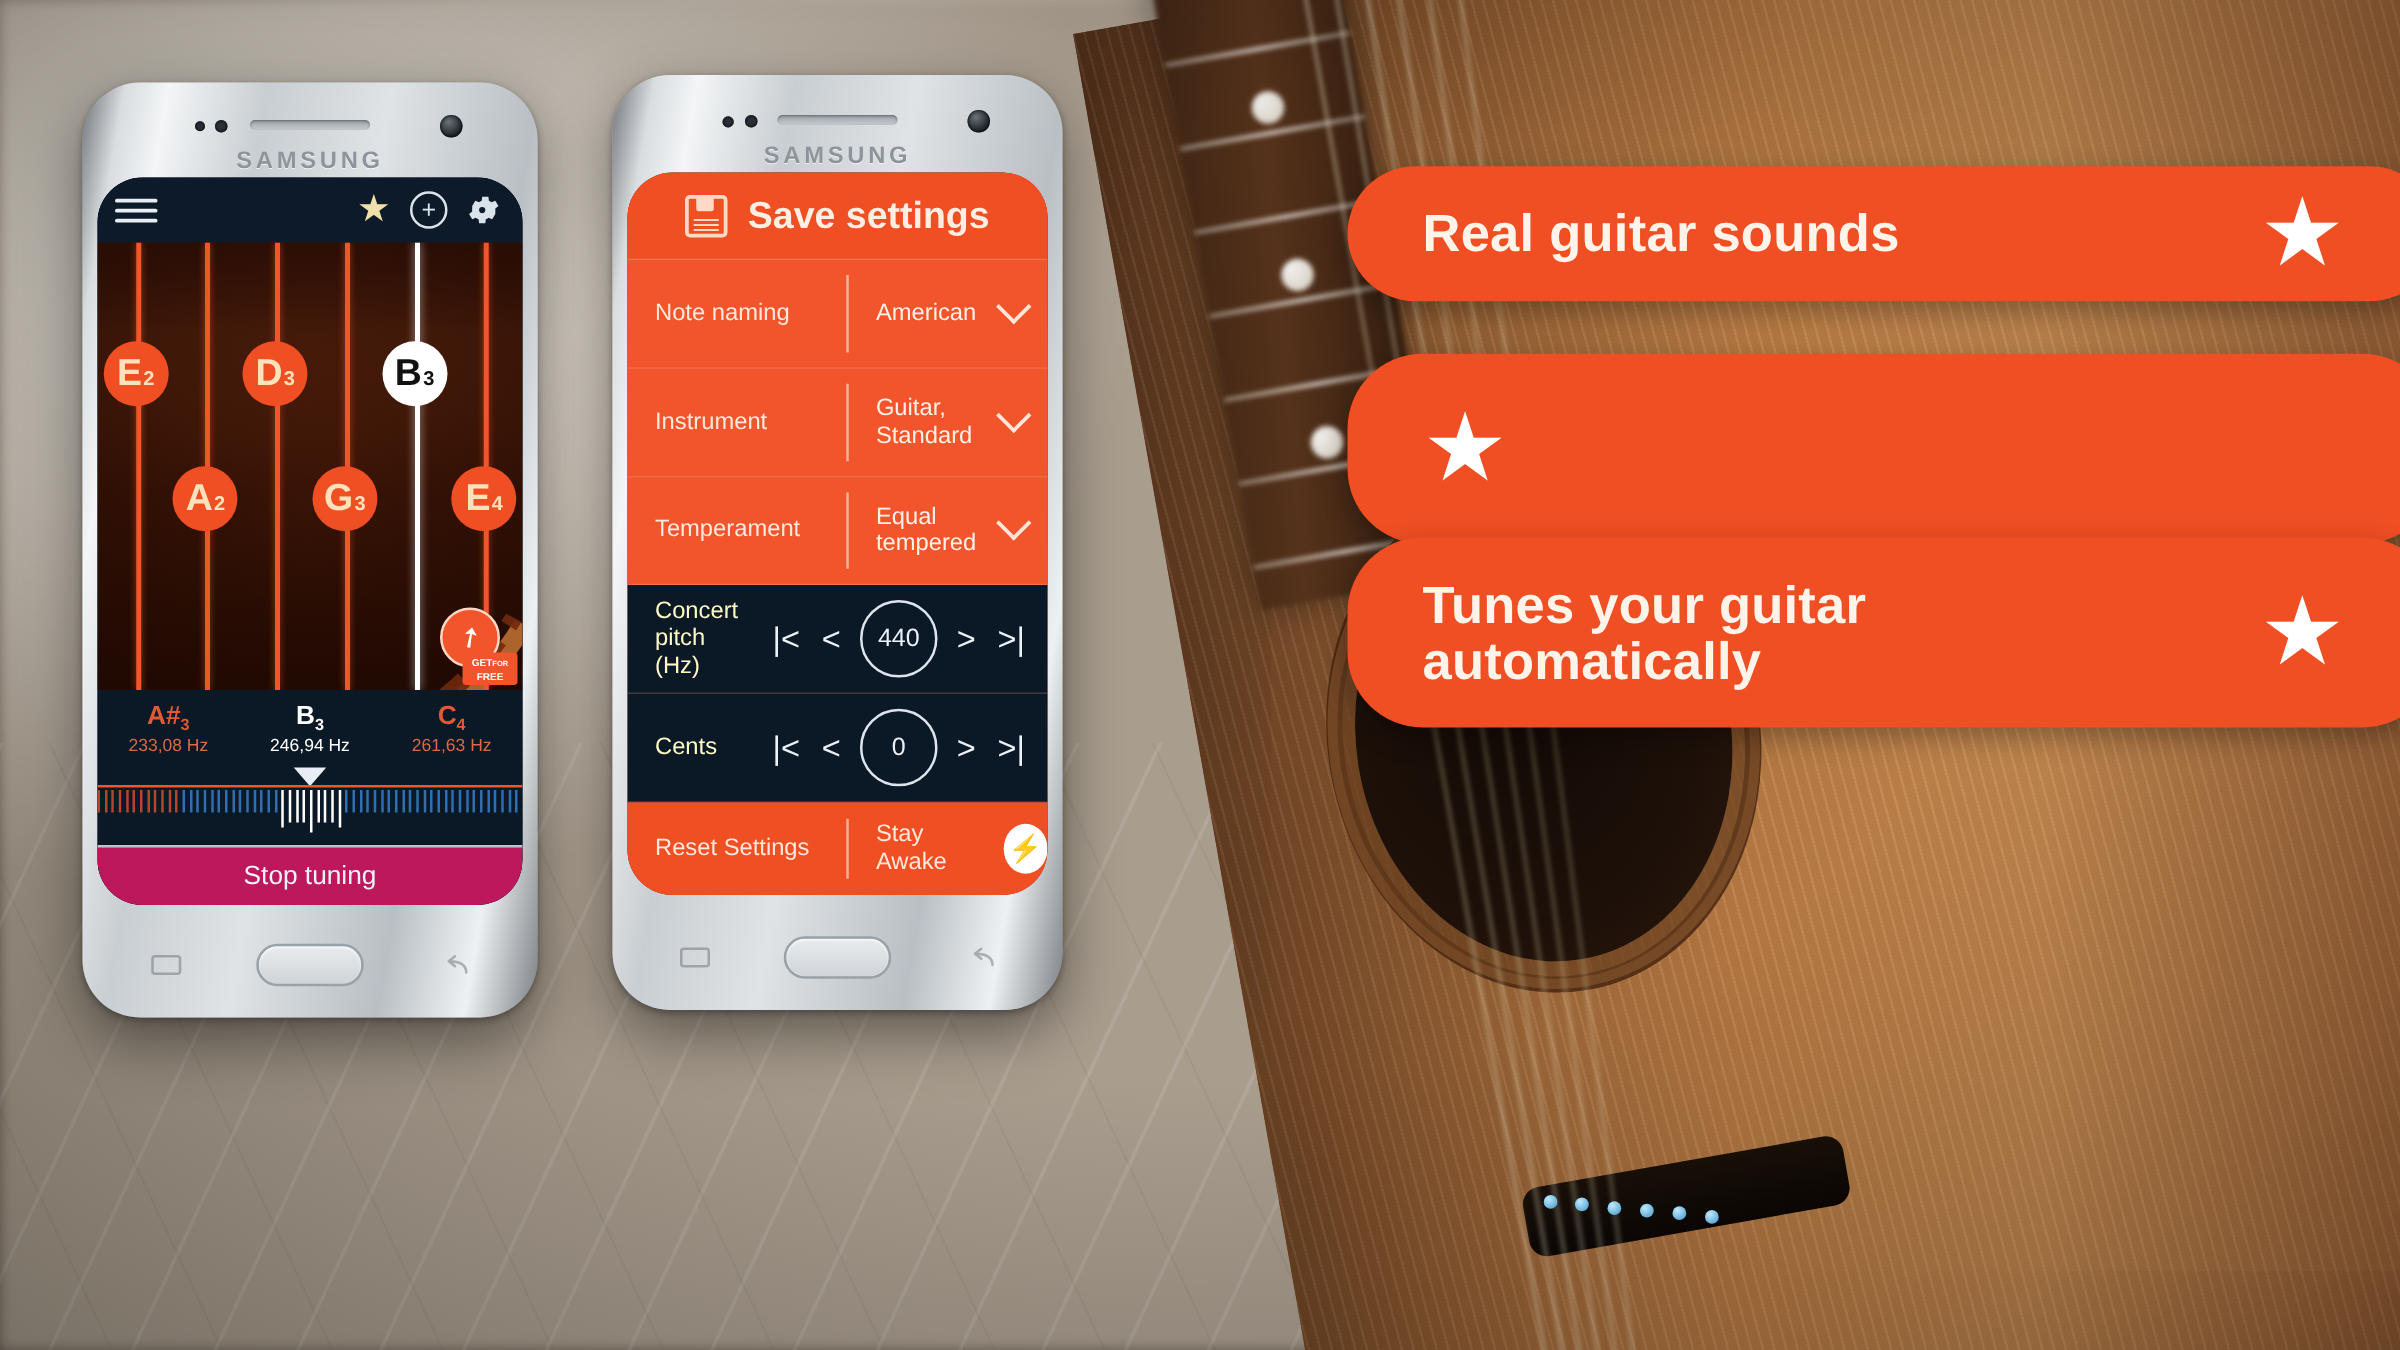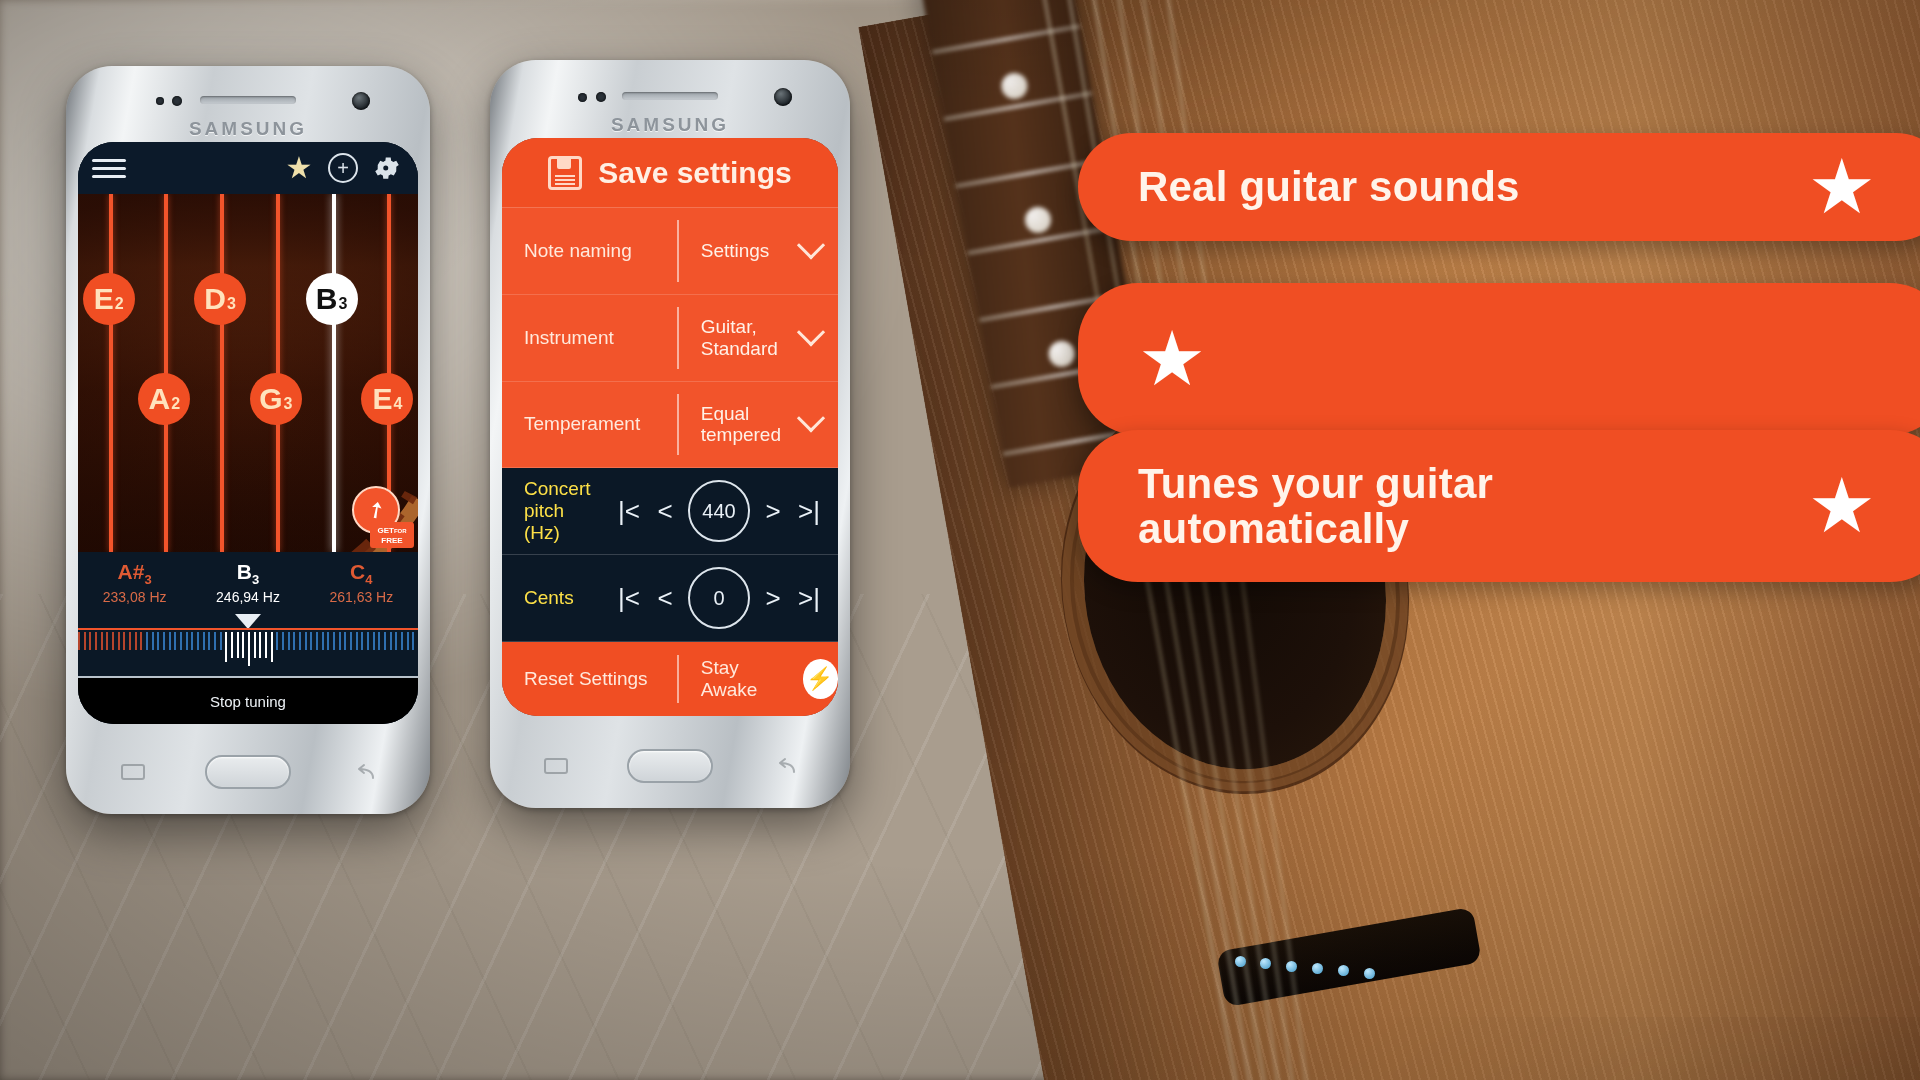--- a/index.html
+++ b/index.html
@@ -212,22 +212,22 @@
   .needle {
     position:absolute; left:50%; top:0; transform:translateX(-50%);
     width:0; height:0; border-left:13px solid transparent; border-right:13px solid transparent;
     border-top:15px solid #e8eef4;
   }
   .gauge { height:48px; background:#0b1826; position:relative; border-top:2px solid #f2542b; display:flex; align-items:flex-start; }
   .tick { position:absolute; top:2px; width:2px; }
 
   .hzline { height:44px; background:#0b1826; display:flex; align-items:center; justify-content:center;
     color:#fff; font-size:21px; font-weight:600; }
-  .stopbar { height:48px; background:#000000; border-top:2px solid #b9c3cc; display:flex; align-items:center; justify-content:center;
-    color:#eef3f7; font-size:15px; font-weight:500; }
+  .stopbar { height:48px; background:#be185d; border-top:2px solid #b9c3cc; display:flex; align-items:center; justify-content:center;
+    color:#eef3f7; font-size:21px; font-weight:500; }
 
   
   .sscr { position:absolute; inset:0; background:#f2542b; display:flex; flex-direction:column; }
   .sheader {
     height:70px; background:#f04e23; display:flex; align-items:center; justify-content:center; gap:16px;
     color:#ffefe3; font-size:30px; font-weight:600;
     border-bottom:1px solid rgba(255,255,255,.22);
   }
   .floppy { width:34px; height:34px; border:3px solid #ffd9c6; border-radius:4px; position:relative; }
   .floppy:before { content:""; position:absolute; left:6px; top:-1px; width:14px; height:11px; background:#ffd9c6; border-radius:0 0 2px 2px; }
@@ -245,21 +245,21 @@
   .chev-d { width:20px; height:20px; border-right:3px solid #ffe6d8; border-bottom:3px solid #ffe6d8; transform:rotate(45deg) translate(-4px,-4px); }
 
   .dark { background:#0b1826; }
   .stepper { flex:1; display:flex; align-items:center; justify-content:flex-end; padding-right:16px; gap:10px; color:#eaf1f7; }
   .stepper .sb { font-size:26px; font-weight:300; width:26px; text-align:center; }
   .stepper .bubble {
     width:62px; height:62px; border-radius:50%; border:2px solid #dde5ec;
     display:flex; align-items:center; justify-content:center;
     font-size:20px; color:#eaf1f7;
   }
-  .srow.dk .lbl { color:#fde047; }
+  .srow.dk .lbl { color:#fef9c3; }
   .srow.dk { border-bottom:1px solid rgba(255,255,255,.18); }
 
   .sbottom { height:74px; background:#f04e23; display:flex; align-items:center; position:relative; }
   .sbottom .c1 { width:52%; padding-left:22px; color:#ffe9dc; font-size:19px; font-weight:500; }
   .sbottom .c2 { flex:1; padding-left:24px; color:#ffe9dc; font-size:19px; font-weight:500; display:flex; align-items:center; gap:14px; }
   .bulb {
     width:40px; height:40px; border-radius:50%; background:#fff;
     display:flex; align-items:center; justify-content:center; color:#f04e23; font-size:22px; font-weight:700;
   }
 
@@ -514,21 +514,21 @@
 
       <div class="sheader">
         <div class="floppy"></div>
         <span>Save settings</span>
       </div>
 
       <div id="settings-rows" style="flex:3; display:flex; flex-direction:column;">
           <div class="srow">
             <div class="lbl">Note naming</div>
             <div class="divider"></div>
-            <div class="val">Settings</div>
+            <div class="val">American</div>
             <div class="chev">
               <i class="chev-d"></i>
             </div>
           </div>
           <div class="srow">
             <div class="lbl">Instrument</div>
             <div class="divider"></div>
             <div class="val">Guitar,<br>Standard</div>
             <div class="chev">
               <i class="chev-d"></i>

